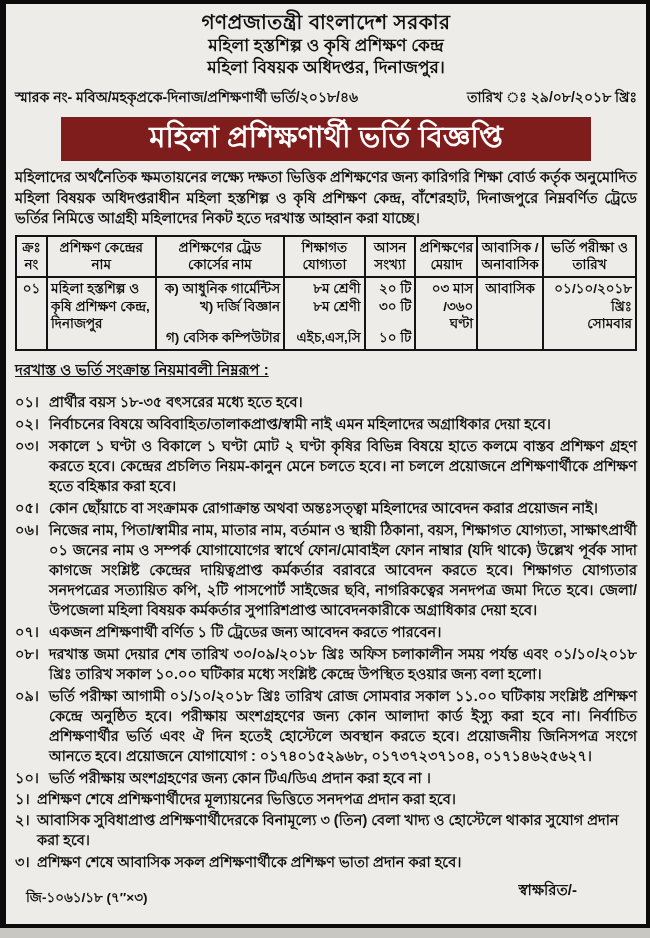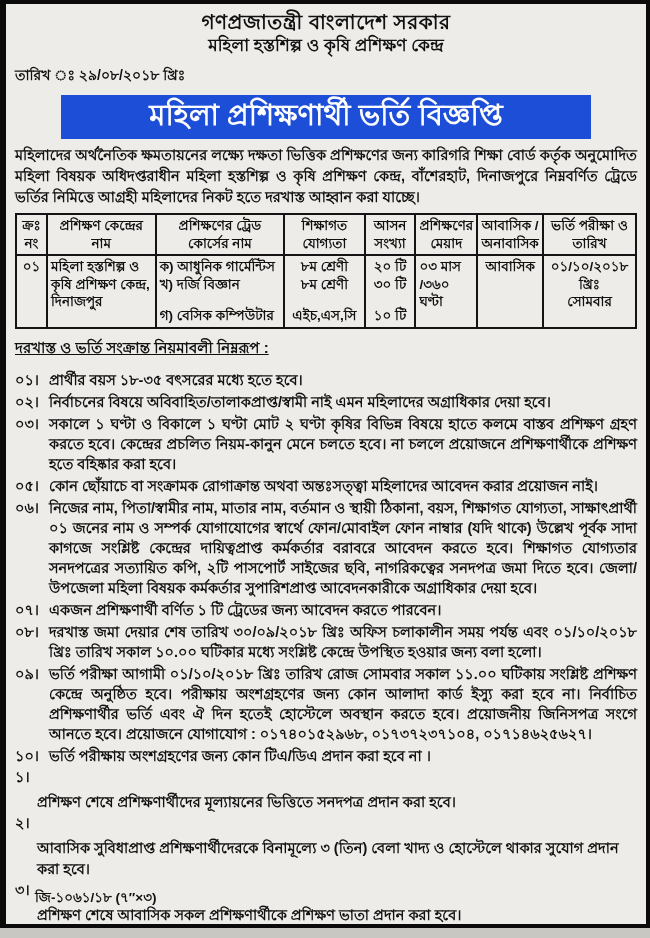--- a/index.html
+++ b/index.html
@@ -28,21 +28,21 @@
 
   .memo-row {
     display: flex; justify-content: space-between; align-items: baseline;
     font-size: 14px; font-weight: 700; margin-top: 7px;
   }
 
   
   .banner-wrap { text-align: center; margin: 7px 0 6px 0; }
   .banner {
     display: inline-block;
-    background: #1d4ed8;
+    background: #7f1d1d;
     color: #fdfdfd;
     font-size: 29px;
     font-weight: 700;
     line-height: 1.15;
     padding: 4px 38px 7px 38px;
     min-width: 530px;
   }
 
   
   .intro {
@@ -56,21 +56,21 @@
     font-size: 13.5px; font-weight: 600; padding-left: 48px;
   }
   table.adm th, table.adm td {
     border: 2px solid #141414;
     padding: 2px 3px;
     vertical-align: top;
     line-height: 1.3;
   }
   table.adm th { font-weight: 700; text-align: center; }
   td.c { text-align: center; }
-  .stack span { display: block; }
+  .stack span { display: block; text-align: right; }
   .stack .gap-top { margin-top: 14px; }
 
   
   .rules-heading {
     font-size: 15px; font-weight: 700; text-decoration: underline;
     margin-top: 7px; margin-bottom: 9px;
   }
   .rule {
     display: flex; align-items: flex-start;
     font-size: 14.5px; font-weight: 600; line-height: 1.38;
@@ -81,51 +81,53 @@
 
   
   .benefits-heading {
     font-size: 15px; font-weight: 700; margin-top: 8px; margin-bottom: 2px;
   }
   .benefit {
     display: flex; align-items: flex-start;
     font-size: 14.5px; font-weight: 600; line-height: 1.4; margin-top: 1px;
   }
   .benefit .num { flex: 0 0 22px; }
-  .benefit .txt { flex: 1; margin-top: 25px; }
+  .benefit .txt { flex: 1; }
 
   
   .sig-block {
     margin-top: 8px;
     text-align: center;
     float: right;
     width: 330px;
     font-size: 15px; font-weight: 700; line-height: 1.35;
   }
   .sig-signed { text-align: right; padding-right: 60px; }
 
   .footer-ref {
     position: absolute;
-    left: 29px;
+    left: 20px;
     bottom: 14px;
     font-size: 13.5px;
     font-weight: 600;
   }
 </style>
 </head>
 <body>
 
 <div class="page">
 
   <div class="hdr">
     <div class="hdr-l1">গণপ্রজাতন্ত্রী  বাংলাদেশ সরকার</div>
     <div class="hdr-l2">মহিলা হস্তশিল্প ও কৃষি প্রশিক্ষণ কেন্দ্র</div>
+    <div class="hdr-l3">মহিলা বিষয়ক অধিদপ্তর, দিনাজপুর।</div>
   </div>
 
   <div class="memo-row">
+    <span>স্মারক নং- মবিঅ/মহকৃপ্রকে-দিনাজ/প্রশিক্ষণার্থী ভর্তি/২০১৮/৪৬</span>
     <span>তারিখ ঃ ২৯/০৮/২০১৮ খ্রিঃ</span>
   </div>
 
   <div class="banner-wrap">
     <div class="banner">মহিলা প্রশিক্ষণার্থী ভর্তি বিজ্ঞপ্তি</div>
   </div>
 
   <p class="intro">মহিলাদের অর্থনৈতিক ক্ষমতায়নের লক্ষ্যে দক্ষতা ভিত্তিক প্রশিক্ষণের জন্য কারিগরি শিক্ষা বোর্ড কর্তৃক অনুমোদিত মহিলা বিষয়ক অধিদপ্তরাধীন মহিলা হস্তশিল্প ও কৃষি প্রশিক্ষণ কেন্দ্র, বাঁশেরহাট, দিনাজপুরে  নিম্নবর্ণিত ট্রেডে ভর্তির নিমিত্তে আগ্রহী মহিলাদের নিকট হতে দরখাস্ত আহ্বান করা যাচ্ছে।</p>
 
   <table class="adm">

